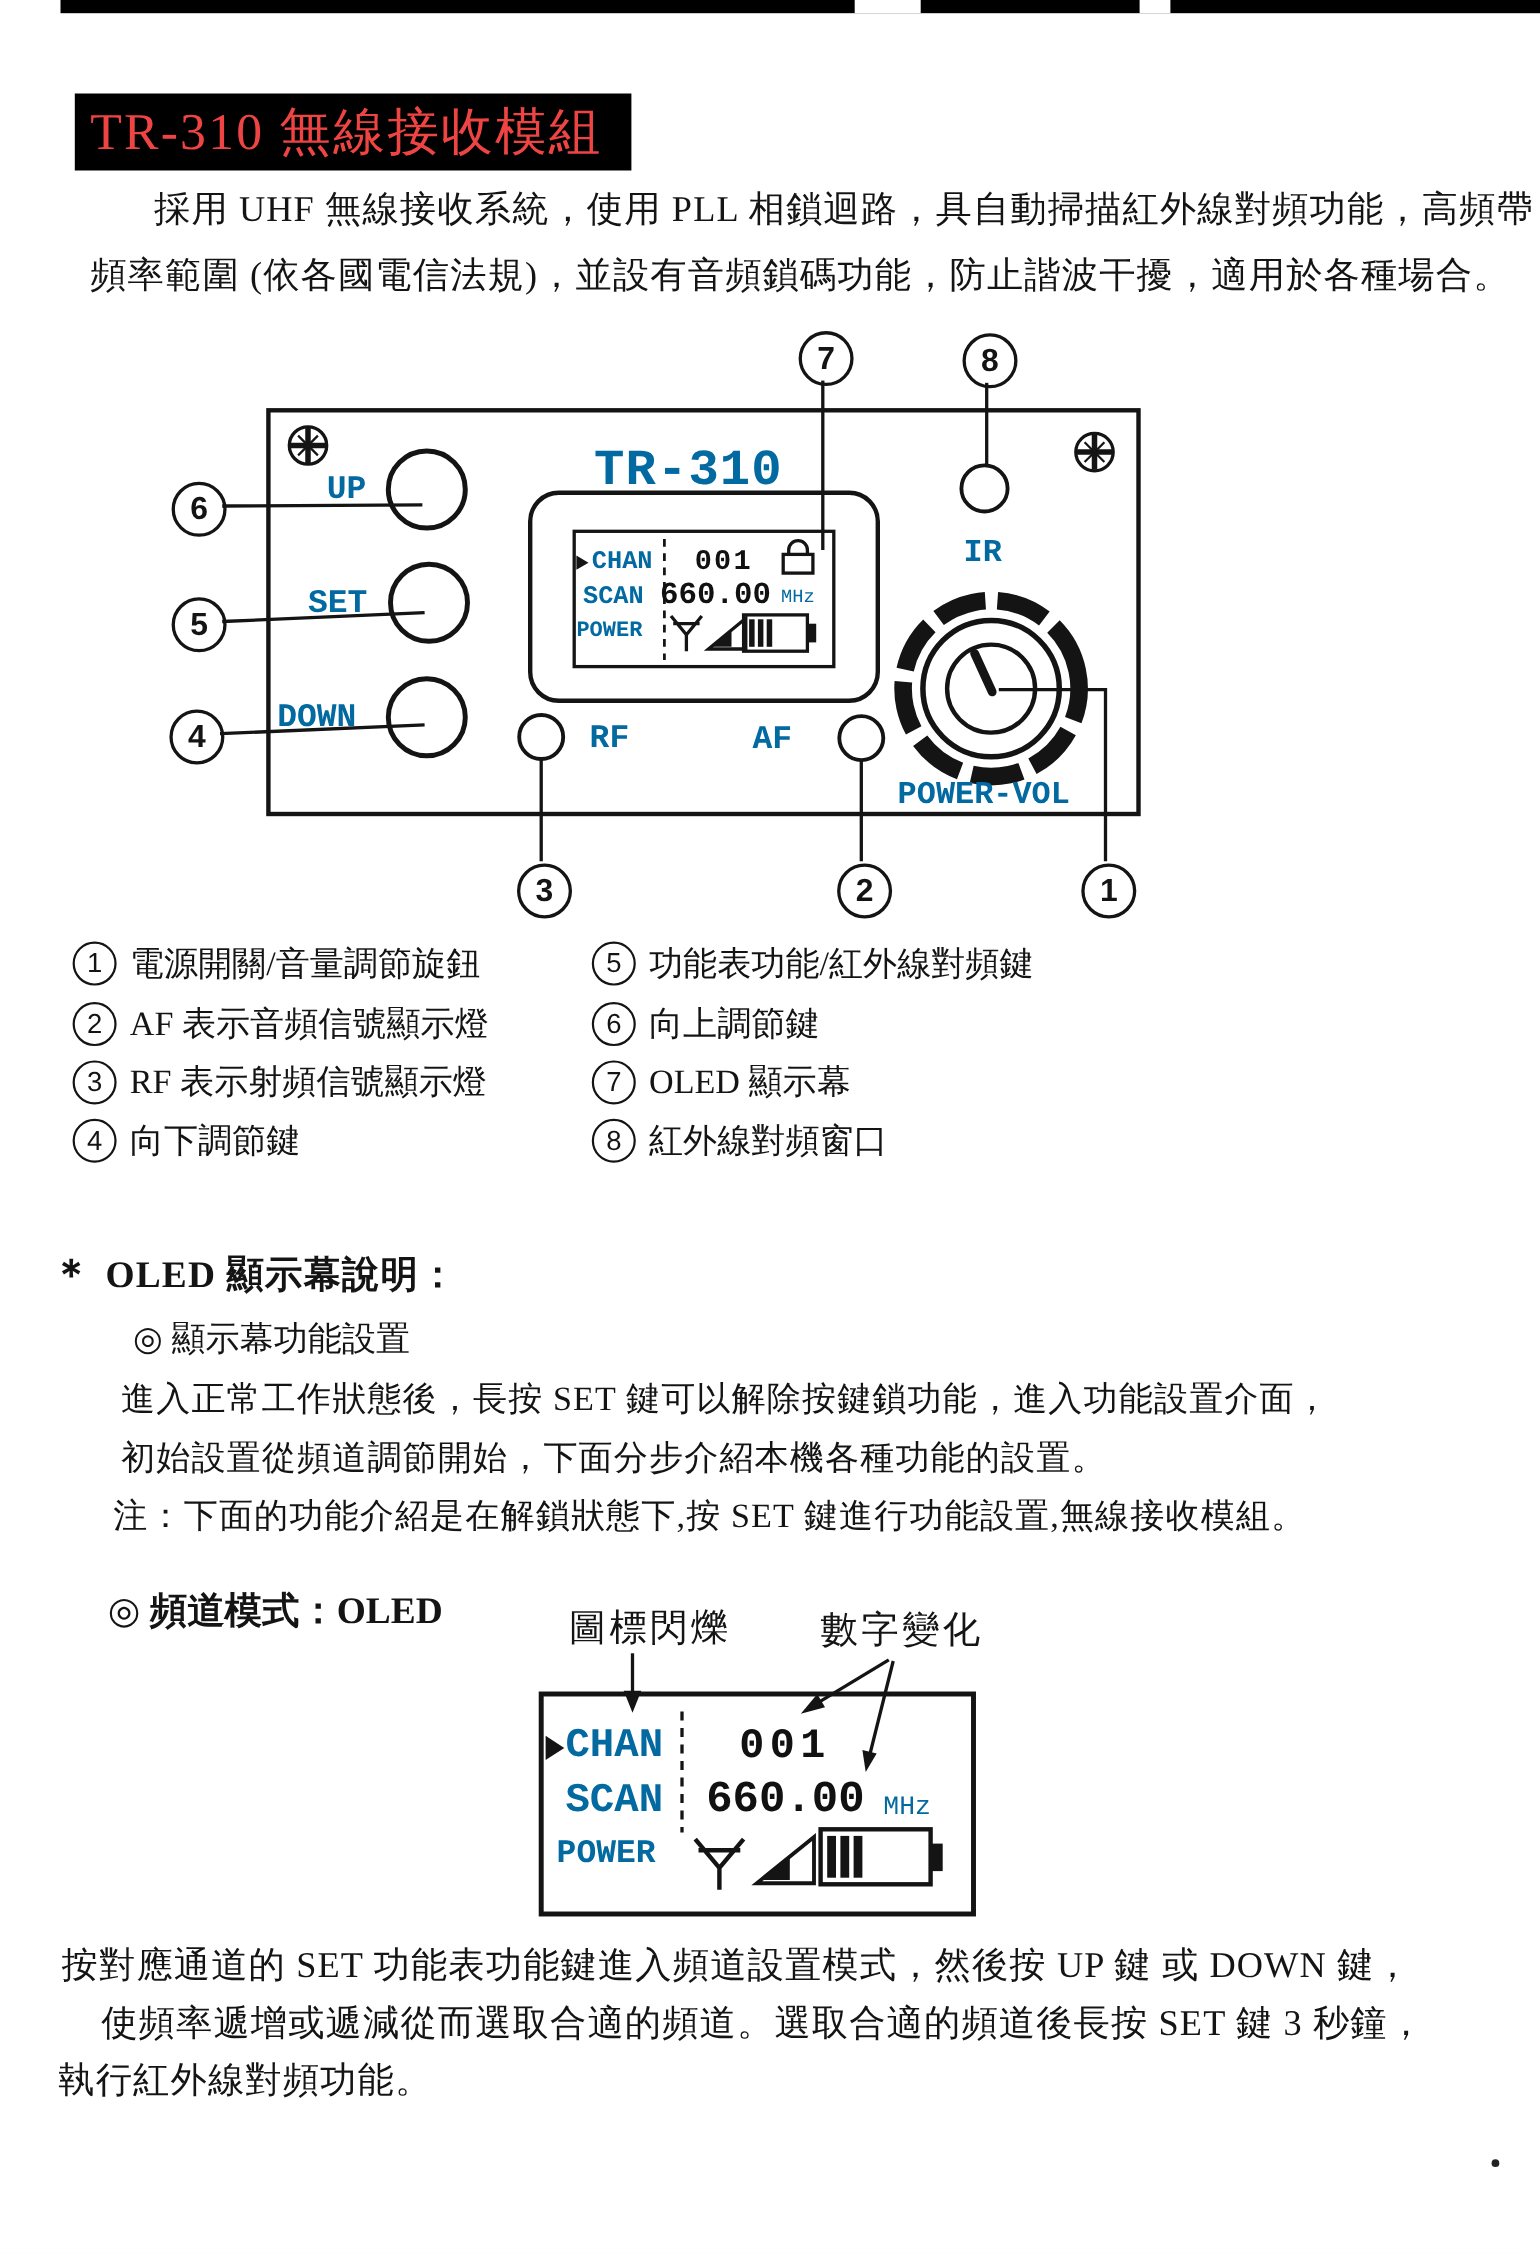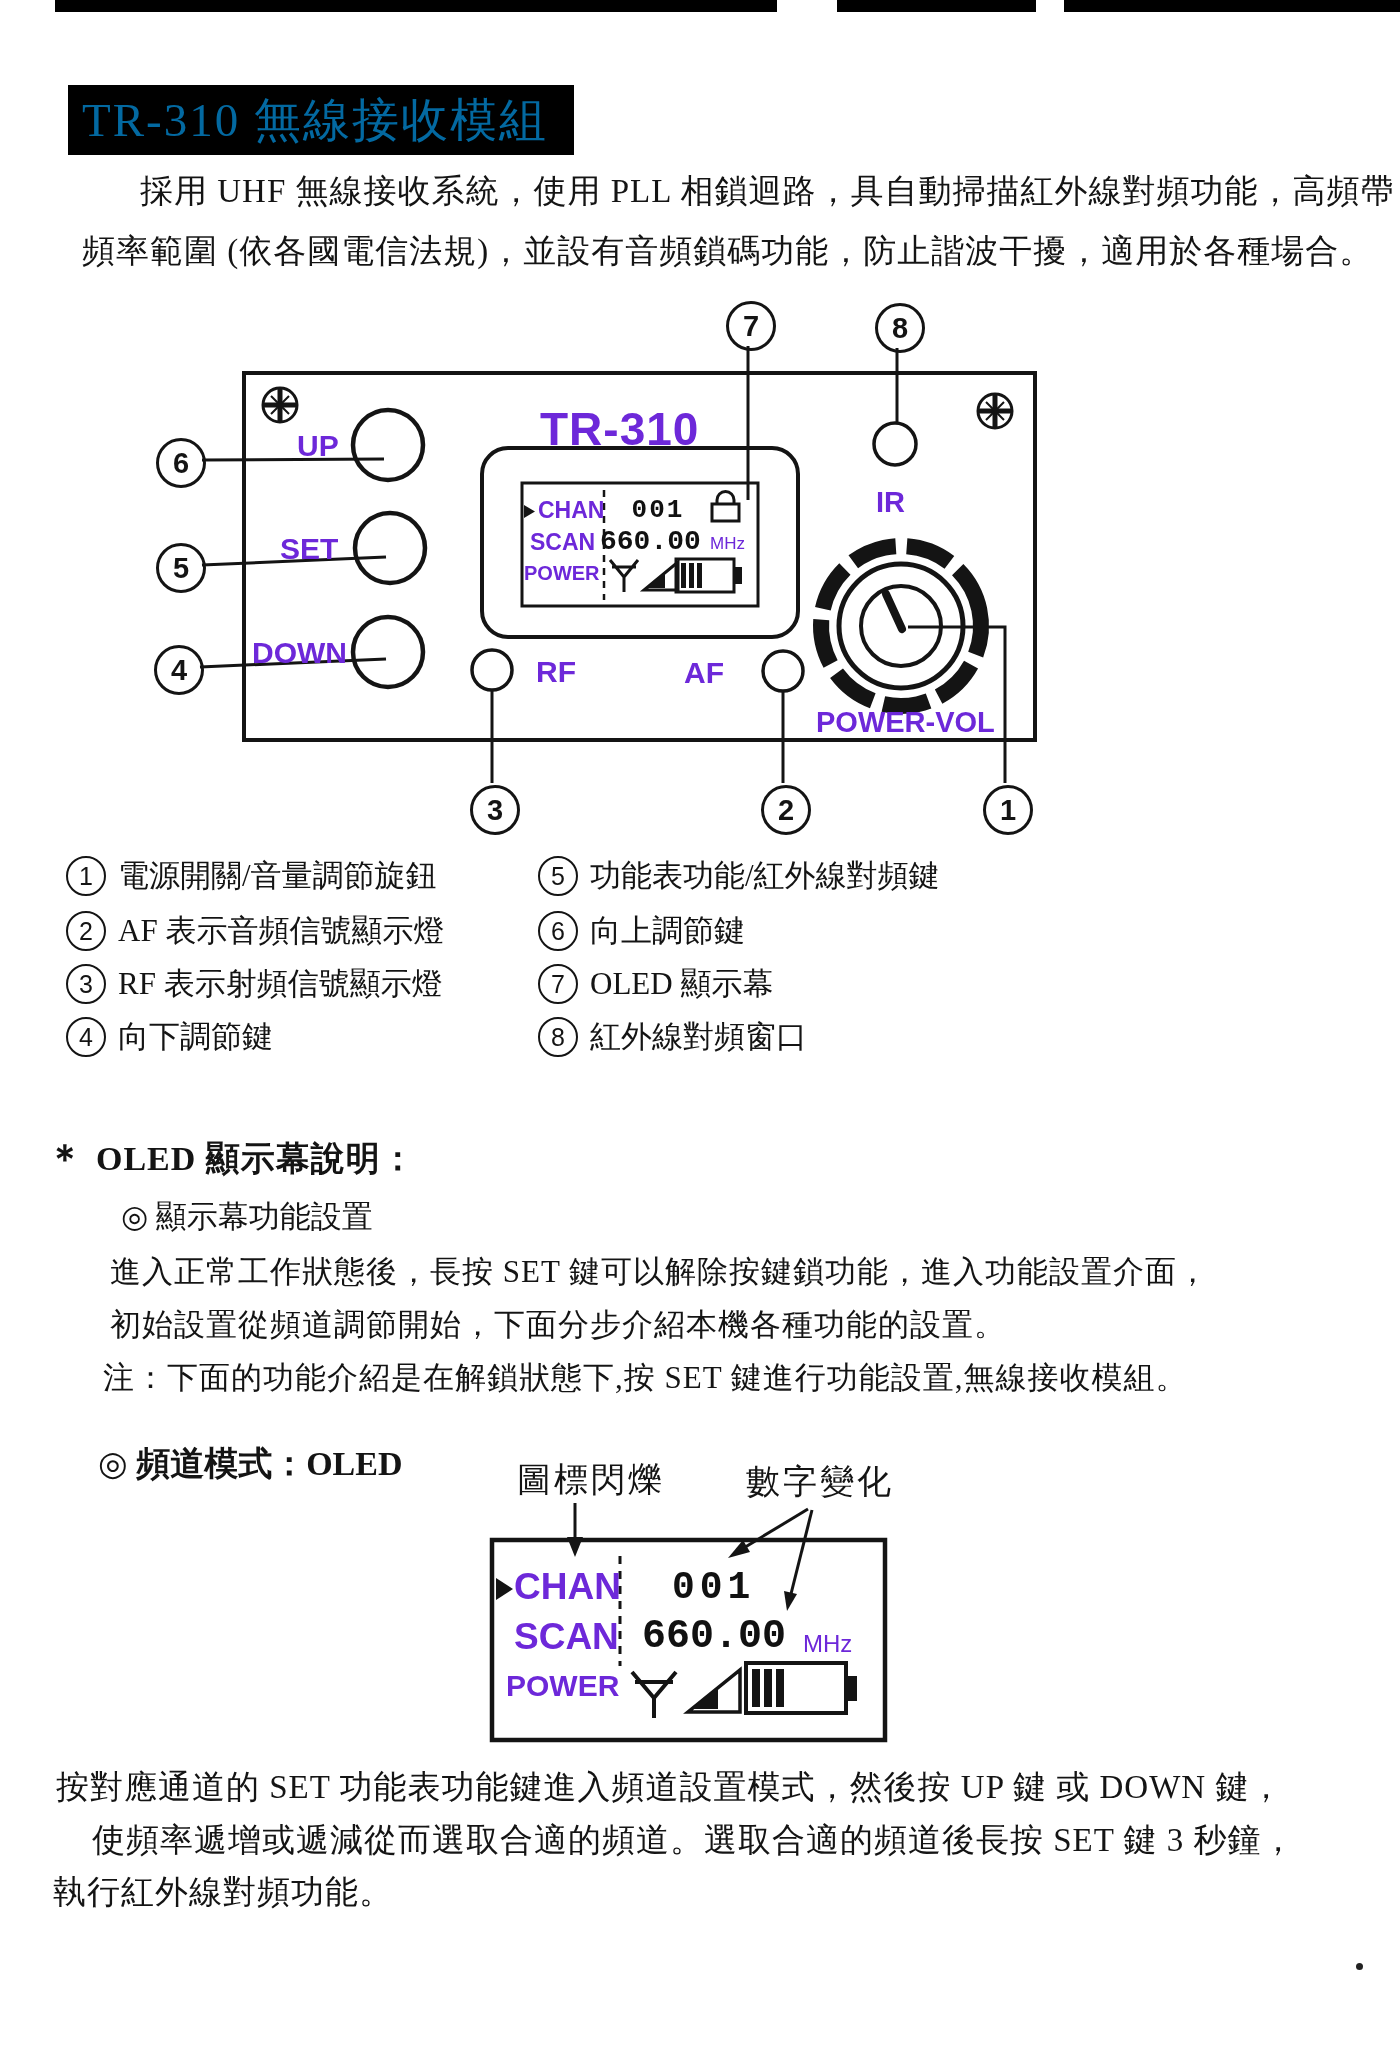--- a/index.html
+++ b/index.html
@@ -1,28 +1,28 @@
 <!DOCTYPE html>
 <html><head>
 <meta charset="utf-8">
 <style>
   html,body{margin:0;padding:0;background:#e8e8e8;}
   #page{position:relative;width:1400px;height:2049px;background:#ffffff;overflow:hidden;
         font-family:"Liberation Serif","DejaVu Serif",serif;color:#141414;}
   .abs{position:absolute;}
   .b{font-weight:bold;}
-  .title-bar{left:68px;top:85px;width:506px;height:70px;background:#000;color:#0369a1;
+  .title-bar{left:68px;top:85px;width:506px;height:70px;background:#000;color:#ef4444;
              font-size:47px;line-height:70px;padding-left:14px;letter-spacing:2px;box-sizing:border-box;white-space:nowrap;}
   .body-text{font-size:33px;line-height:40px;letter-spacing:1px;white-space:nowrap;}
   .co{width:44px;height:44px;border:3px solid #141414;border-radius:50%;text-align:center;
       line-height:44px;font-size:29px;font-weight:600;font-family:"Liberation Sans",sans-serif;background:transparent;}
   .legend-row{display:flex;align-items:center;gap:12px;font-size:31px;white-space:nowrap;}
   .legend-num{flex:0 0 auto;width:36px;height:36px;border:2.5px solid #141414;border-radius:50%;
               text-align:center;line-height:36px;font-size:25px;font-family:"Liberation Sans",sans-serif;}
-  .panel-label{font-family:Liberation Sans, sans-serif;font-weight:bold;color:#6d28d9;white-space:nowrap;}
+  .panel-label{font-family:Liberation Mono, monospace;font-weight:bold;color:#0369a1;white-space:nowrap;}
   .lcd{font-family:"Liberation Mono","DejaVu Sans Mono",monospace;font-weight:bold;color:#111;white-space:nowrap;}
   .scanbar{top:0;left:55px;width:1345px;height:12px;background:#000;}
   .scan-gap{position:absolute;top:0;height:12px;background:#fff;}
   .dot{width:7px;height:7px;border-radius:50%;background:#222;}
 </style>
 </head>
 <body>
 
 <div id="page">
 

